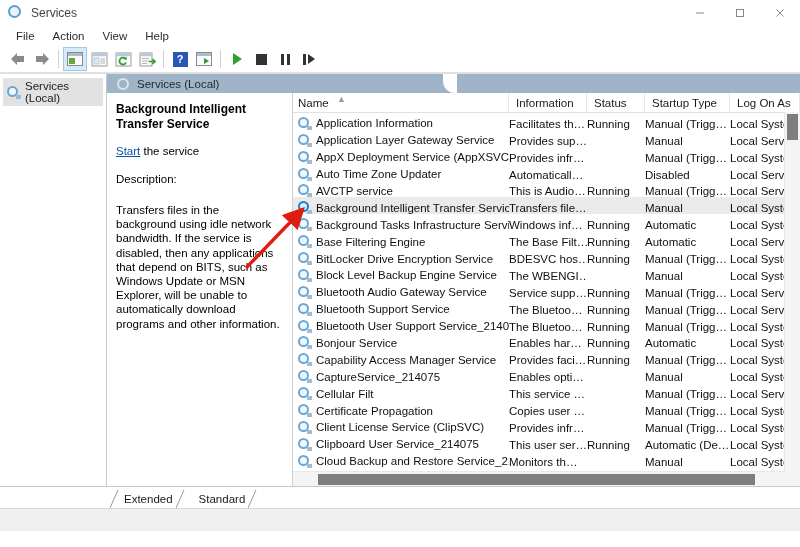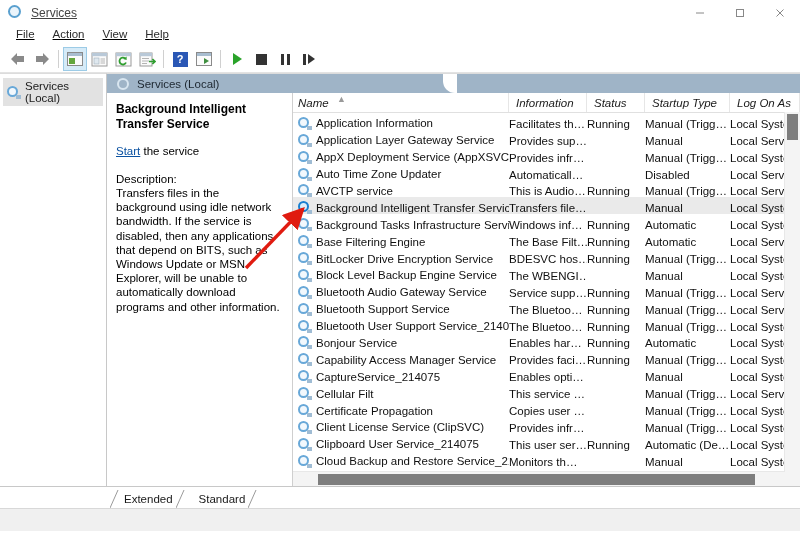--- a/index.html
+++ b/index.html
@@ -13,27 +13,27 @@
   .app{position:relative;width:800px;height:547px;background:#ffffff;}
 
   
   .titlebar{height:26px;background:#ffffff;display:flex;align-items:center;position:relative;}
   .title-ico{width:16px;height:16px;margin-left:8px;margin-right:7px;position:relative;flex:none;}
   .gear{
     width:13px;height:13px;border-radius:50%;
     border:2.5px solid #5aa0cf;background:#eaf4fb;
     box-sizing:border-box;
   }
-  .title-text{font-size:12px;color:#444;text-decoration:underline;}
+  .title-text{font-size:12px;color:#444;}
   .wctrls{position:absolute;right:0;top:0;height:26px;display:flex;}
   .wbtn{width:40px;height:26px;display:flex;align-items:center;justify-content:center;color:#777;}
   .wbtn svg{display:block;}
 
   
-  .menubar{height:20px;background:#ffffff;display:flex;align-items:flex-start;padding-left:7px;text-decoration:underline;}
+  .menubar{height:20px;background:#ffffff;display:flex;align-items:center;padding-left:7px;}
   .menuitem{padding:2px 9px;font-size:11.5px;color:#2b2b2b;}
 
   
   .toolbar{height:26px;background:#ffffff;display:flex;align-items:center;padding-left:6px;border-bottom:1px solid #e3e3e3;}
   .tbtn{width:24px;height:24px;display:flex;align-items:center;justify-content:center;position:relative;}
   .tbtn.active{background:#d6ebf8;border:1px solid #9ccbe6;box-sizing:border-box;}
   .tsep{width:1px;height:18px;background:#d0d0d0;margin:0 4px;}
   .gsq{width:16px;height:14px;border:1.4px solid #8a8a8a;background:#fbfbfb;box-sizing:border-box;position:relative;}
   .gsq .bar{position:absolute;left:0;right:0;top:0;height:3px;background:#a8bdd0;}
   .gsq .pane{position:absolute;left:1px;bottom:1px;width:6px;top:5px;background:#63a63d;}
@@ -54,27 +54,27 @@
   .pane-tabhdr .lbl{font-size:11.5px;color:#1d2730;}
   .gear-w{width:12px;height:12px;border-radius:50%;border:2px solid #d9e6f0;box-sizing:border-box;}
   .tab-notch{position:absolute;left:336px;top:0;width:14px;height:19px;background:#ffffff;
      border-radius:0 0 0 12px;}
 
   .panes{display:flex;height:394px;}
   .detailpane{width:186px;background:#ffffff;padding:9px 10px 0 9px;box-sizing:border-box;border-right:1px solid #cfcfcf;}
   .detail-title{font-weight:bold;font-size:12px;line-height:15px;color:#000;margin-bottom:13px;}
   .detail-link-row{font-size:11.5px;margin-bottom:16px;}
   .dlink{color:#0a51a1;text-decoration:underline;}
-  .detail-desc-label{font-size:11.5px;margin-bottom:1px;}
+  .detail-desc-label{font-size:11.5px;margin-bottom:18px;}
   .detail-desc{font-size:11.5px;line-height:14.2px;}
 
   .listpane{flex:1;position:relative;background:#ffffff;overflow:hidden;}
   .colhdr{display:flex;height:19px;background:#ffffff;border-bottom:1px solid #e0e0e0;position:relative;}
   .ch{font-size:11.5px;color:#1a1a1a;display:flex;align-items:center;padding-left:7px;box-sizing:border-box;
-      border-right:1px solid #e6e6e6;height:19px;font-style:italic;}
+      border-right:1px solid #e6e6e6;height:19px;}
   .ch .sortmark{position:absolute;top:1px;left:44px;color:#9a9a9a;font-size:9px;}
   .rows{position:relative;}
   .row{display:flex;height:16.9px;align-items:flex-end;font-size:11.5px;color:#101010;}
   .row.sel{background:#eaeaea;}
   .c-name{width:216px;display:flex;align-items:center;gap:5px;padding-left:5px;box-sizing:border-box;overflow:hidden;white-space:nowrap;}
   .c-desc{width:78px;box-sizing:border-box;overflow:hidden;white-space:nowrap;}
   .c-stat{width:58px;box-sizing:border-box;overflow:hidden;white-space:nowrap;}
   .c-start{width:85px;box-sizing:border-box;overflow:hidden;white-space:nowrap;}
   .c-logon{width:70px;box-sizing:border-box;overflow:hidden;white-space:nowrap;}
   .svcicon{width:13px;height:13px;flex:none;position:relative;}

